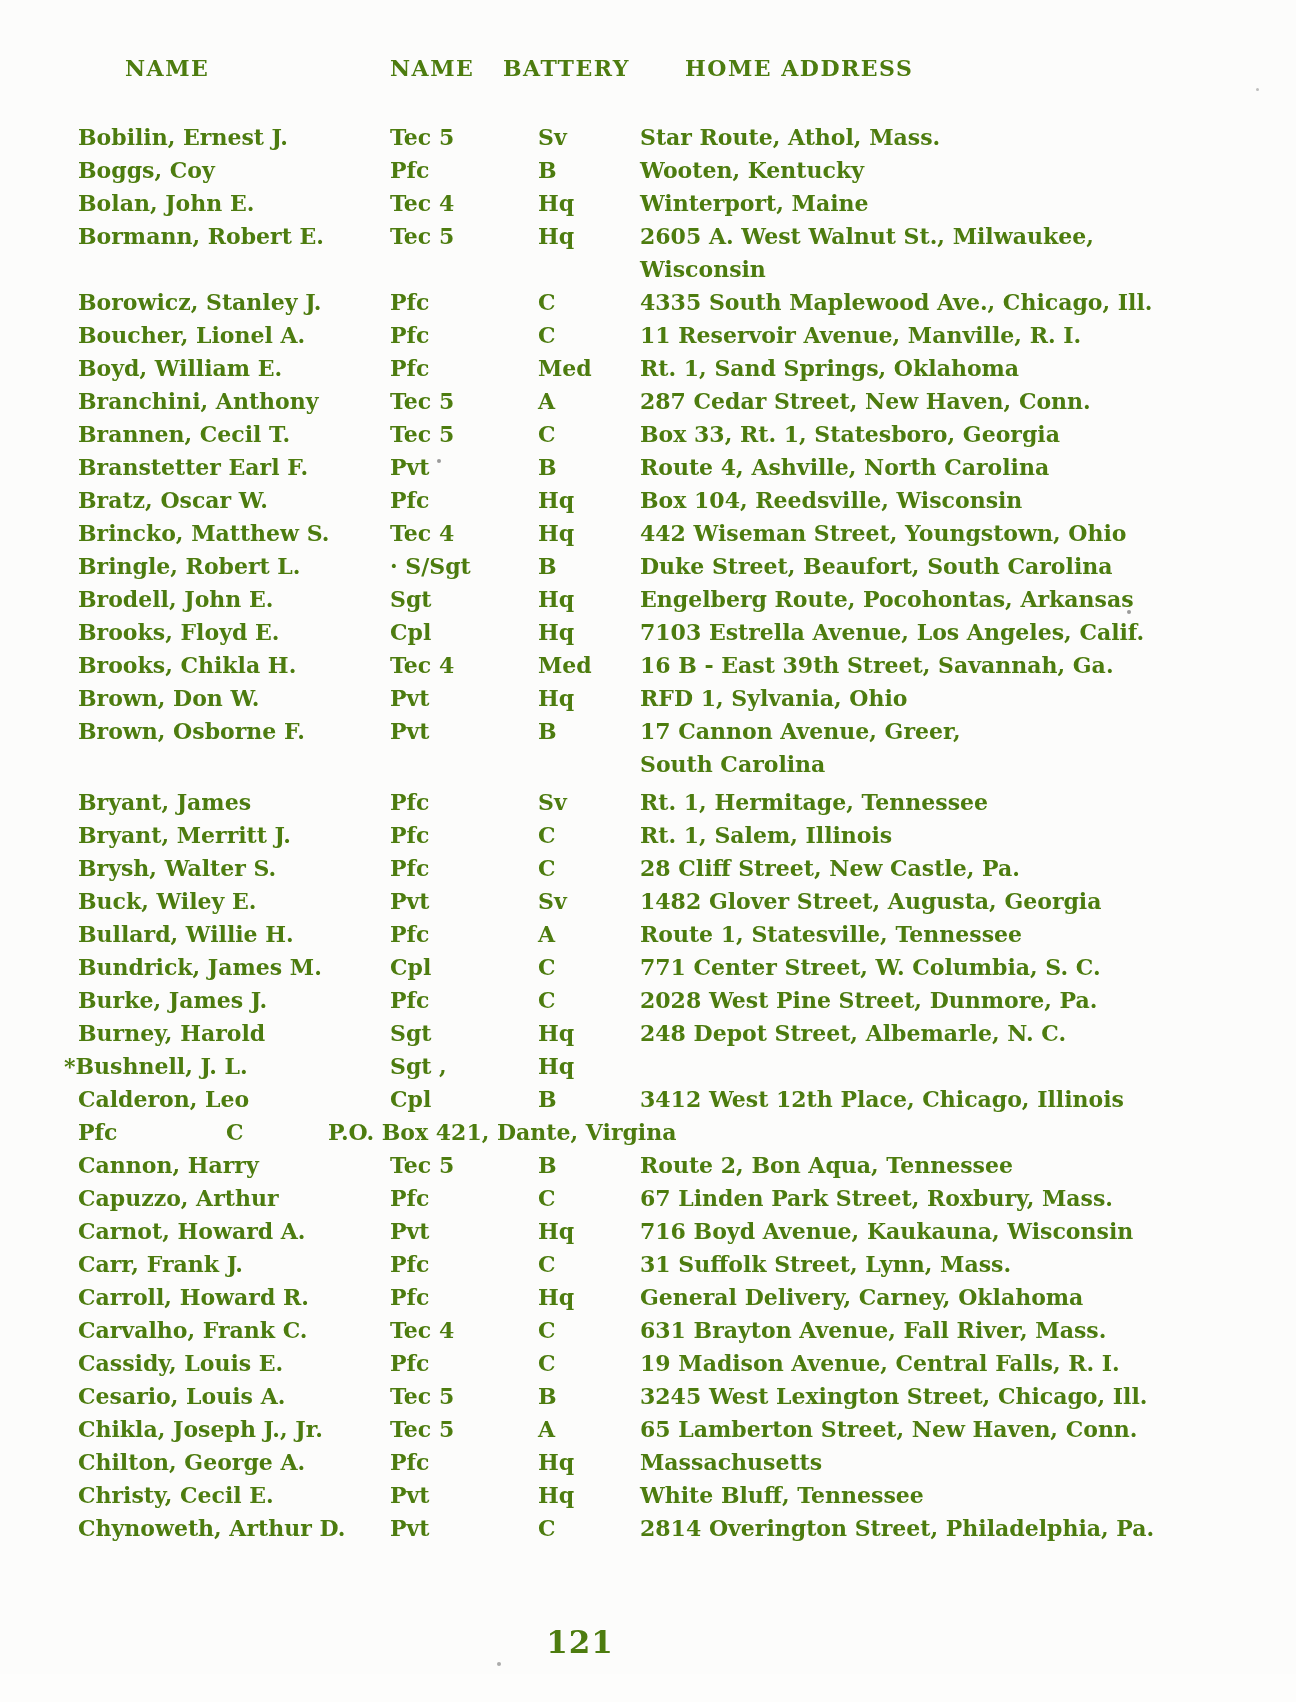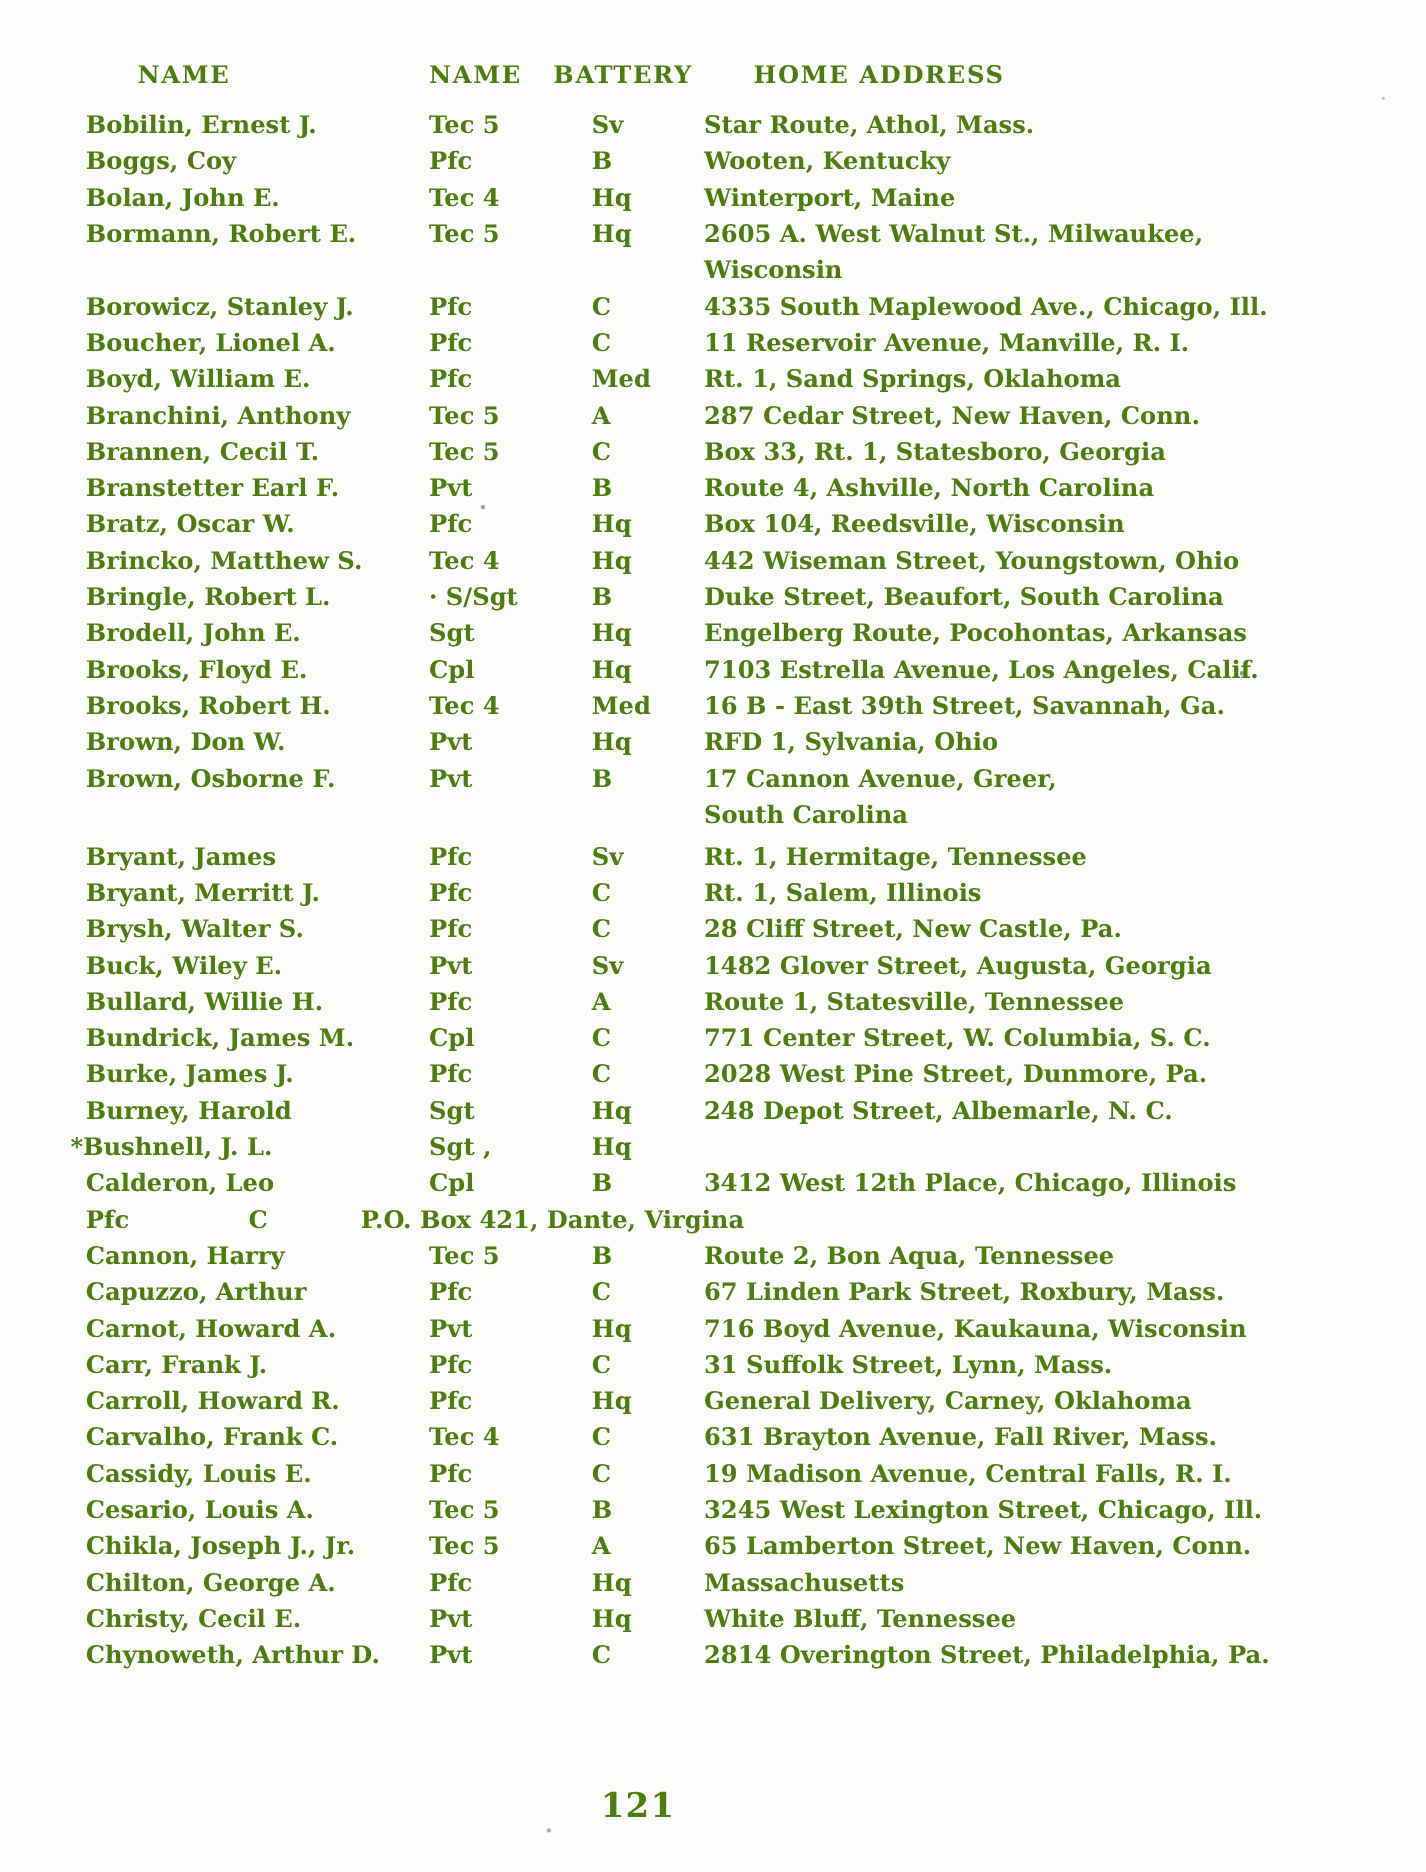--- a/index.html
+++ b/index.html
@@ -32,21 +32,21 @@
   .table-header{
     position:absolute;top:52px;left:0;right:0;
     letter-spacing:1.5px;
     font-size:22px;
   }
   .table-header .cell.name{padding-left:47px;}
   .table-header .cell.battery{padding-left:0;}
   .table-header .cell.address{padding-left:45px;}
 
   .rows{
-    position:absolute;top:98px;left:0;right:0;
+    position:absolute;top:121px;left:0;right:0;
   }
   
   .rows .row:nth-child(19){margin-top:5px;}
   
   .row.hang .cell.name{text-indent:-14px;}
 
   .page-number{
     position:absolute;
     top:1624px;left:0;width:1160px;
     text-align:center;
@@ -194,21 +194,21 @@
       </div>
       <div class="grid-row row">
         <div class="cell name">Brooks, Floyd E.</div>
         <div class="cell rank">Cpl</div>
         <div class="cell battery">Hq</div>
         <div class="cell address">
           <div class="addr-line">7103 Estrella Avenue, Los Angeles, Calif.</div>
         </div>
       </div>
       <div class="grid-row row">
-        <div class="cell name">Brooks, Robert H.</div>
+        <div class="cell name">Brooks, Chikla H.</div>
         <div class="cell rank">Tec 4</div>
         <div class="cell battery">Med</div>
         <div class="cell address">
           <div class="addr-line">16 B - East 39th Street, Savannah, Ga.</div>
         </div>
       </div>
       <div class="grid-row row">
         <div class="cell name">Brown, Don W.</div>
         <div class="cell rank">Pvt</div>
         <div class="cell battery">Hq</div>

